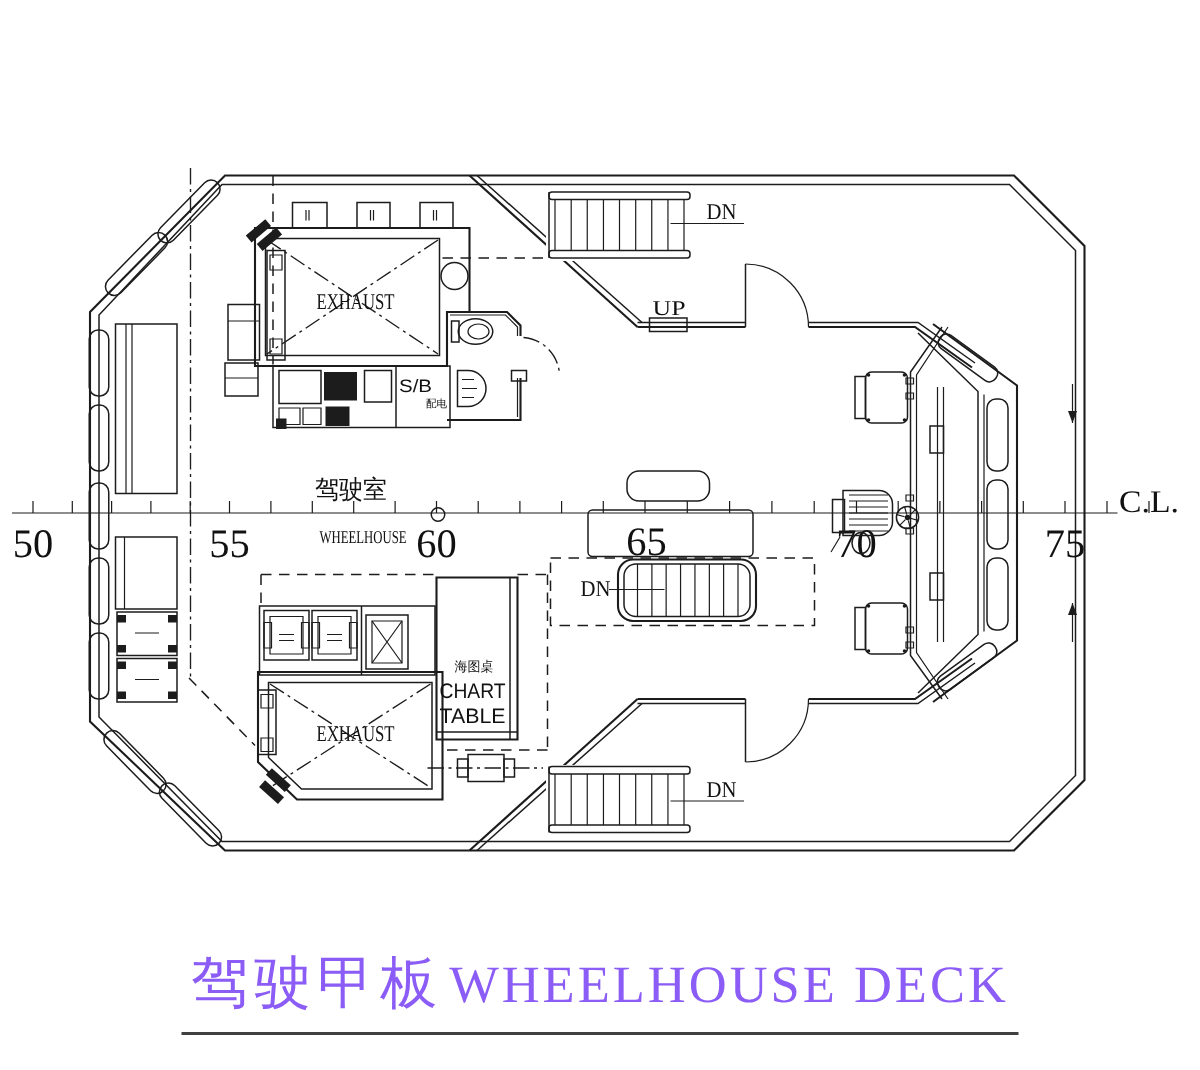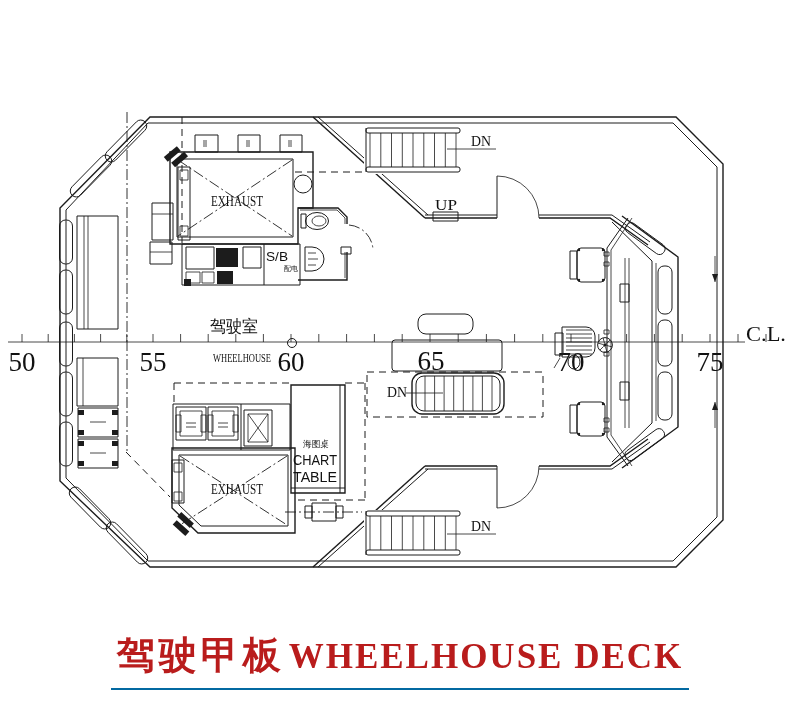--- a/index.html
+++ b/index.html
@@ -11,22 +11,22 @@
   .ln2 {stroke:#1c1c1c;stroke-width:1;fill:none;}
   .thin{stroke:#1c1c1c;stroke-width:.8;fill:none;}
   .dash{stroke:#1c1c1c;stroke-width:1;fill:none;stroke-dasharray:7 5;}
   .ddot{stroke:#1c1c1c;stroke-width:.9;fill:none;stroke-dasharray:11 3 2 3;}
   .wht {fill:#ffffff;stroke:none;}
   .blk {fill:#1c1c1c;stroke:none;}
   .txt {fill:#111;font-family:"Liberation Serif",serif;}
   .frame{font-size:27px;}
   .san {font-family:"Liberation Sans",sans-serif;}
   .title-bar{position:absolute;left:0;right:0;top:630px;text-align:center;}
-  .title-inner{display:inline-block;border-bottom:2px solid #0369a1;padding:0 6px 7px 6px;
-               white-space:nowrap;color:#b91c1c;font-weight:bold;}
+  .title-inner{display:inline-block;border-bottom:2px solid #404040;padding:0 6px 7px 6px;
+               white-space:nowrap;color:#8b5cf6;}
   .t-cn{font-size:38px;letter-spacing:4px;}
   .t-en{font-size:35px;letter-spacing:2px;font-family:"Liberation Serif",serif;}
 </style>
 </head>
 <body>
 
 <div class="sheet">
 <svg width="800" height="713" viewBox="0 0 800 713">
 
   <g>

